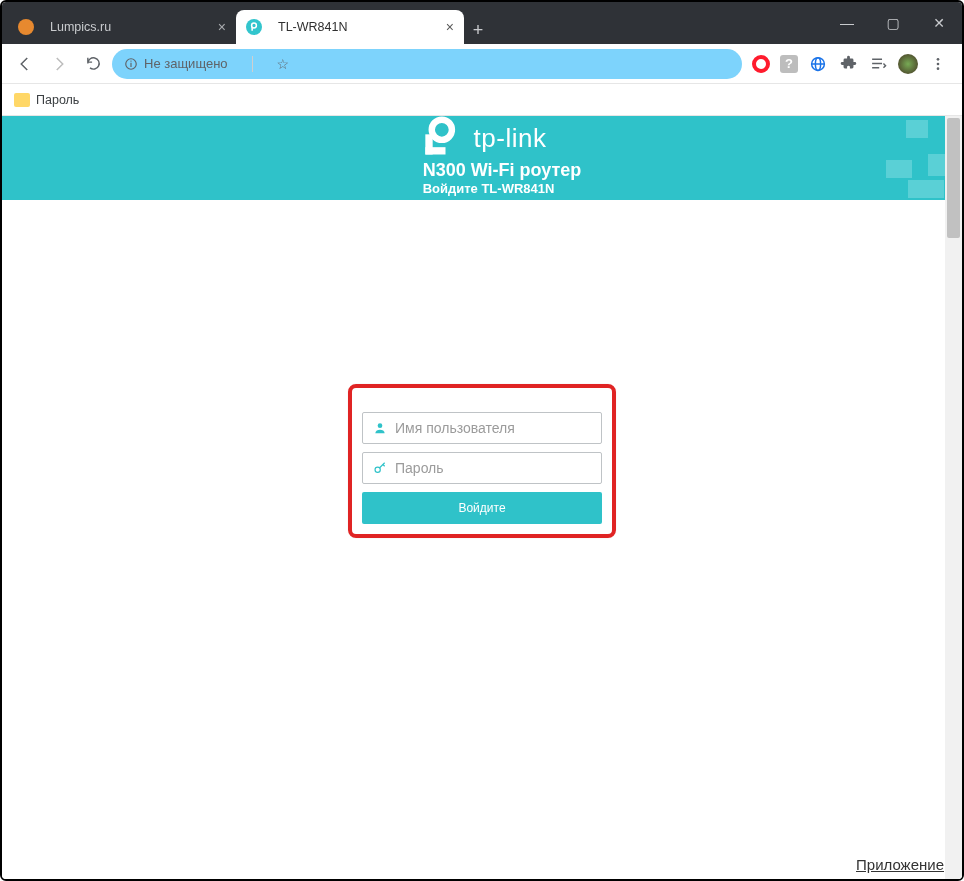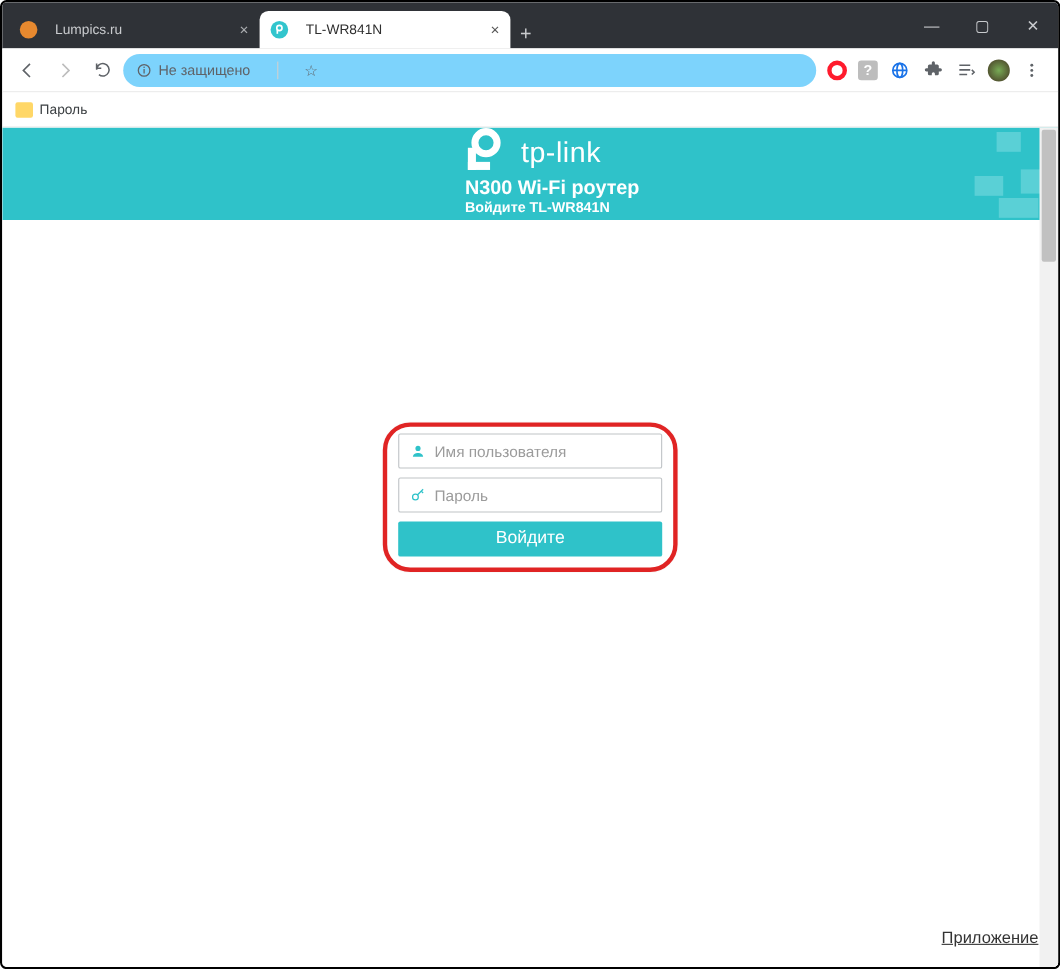--- a/index.html
+++ b/index.html
@@ -112,40 +112,40 @@
   .banner .product { margin-left: 40px; }
   .banner .product .p1 { font-size:18px; font-weight:700; }
   .banner .product .p2 { font-size:13px; font-weight:600; }
   .banner .deco {
     position:absolute; right:0; top:0; bottom:0; width:120px;
   }
   .banner .deco div{position:absolute;background:#5ad0d6;}
   .login-wrap {
     position:absolute; top: 268px; left:50%; transform:translateX(-50%);
     width: 268px;
-    border: 4px solid #e02424; border-radius: 25px;
-    padding: 6px 10px 10px 10px;
+    border: 4px solid #e02424; border-radius: 8px;
+    padding: 24px 10px 10px 10px;
     box-shadow: 0 0 0 1px rgba(0,0,0,0.02);
   }
   .fld {
     height: 32px; border:1px solid #bfc3c6; border-radius:2px; background:#fff;
     display:flex; align-items:center; padding:0 8px; margin-bottom:8px;
   }
   .fld .ficon { width:18px; display:flex; justify-content:center; color:#2fc2c9; font-size:14px; }
   .fld input {
     border:none; outline:none; flex:1; font-size:14px; color:#333;
     background:transparent; padding-left:6px;
   }
   .fld input::placeholder { color:#9b9b9b; }
   .login-btn {
     height:32px; width:100%; background:#2fc2c9; color:#fff; border:none;
-    font-size:16px; border-radius:2px; cursor:pointer;
+    font-size:12px; border-radius:2px; cursor:pointer;
   }
   .footer-link {
-    position:absolute; right:18px; bottom:18px; font-size:15px;
+    position:absolute; right:18px; bottom:6px; font-size:15px;
     color:#333; text-decoration:underline; cursor:pointer;
   }
   .scrollbar {
     position:absolute; right:0; top:0; bottom:0; width:17px; background:#f1f1f1;
   }
   .scrollbar .thumb{ position:absolute; left:2px; right:2px; top:2px; height:120px; background:#c1c1c1; border-radius:2px;}
 </style>
 </head>
 <body>
 

